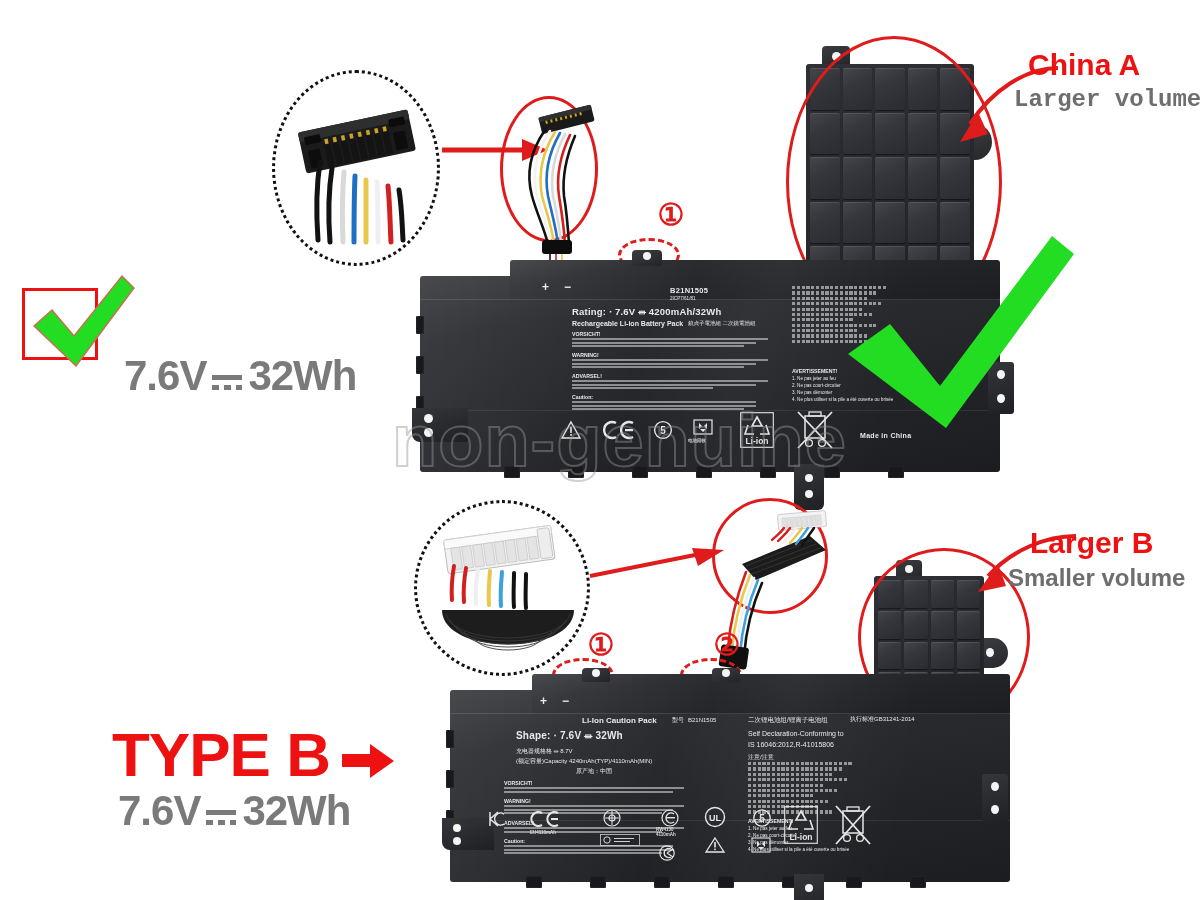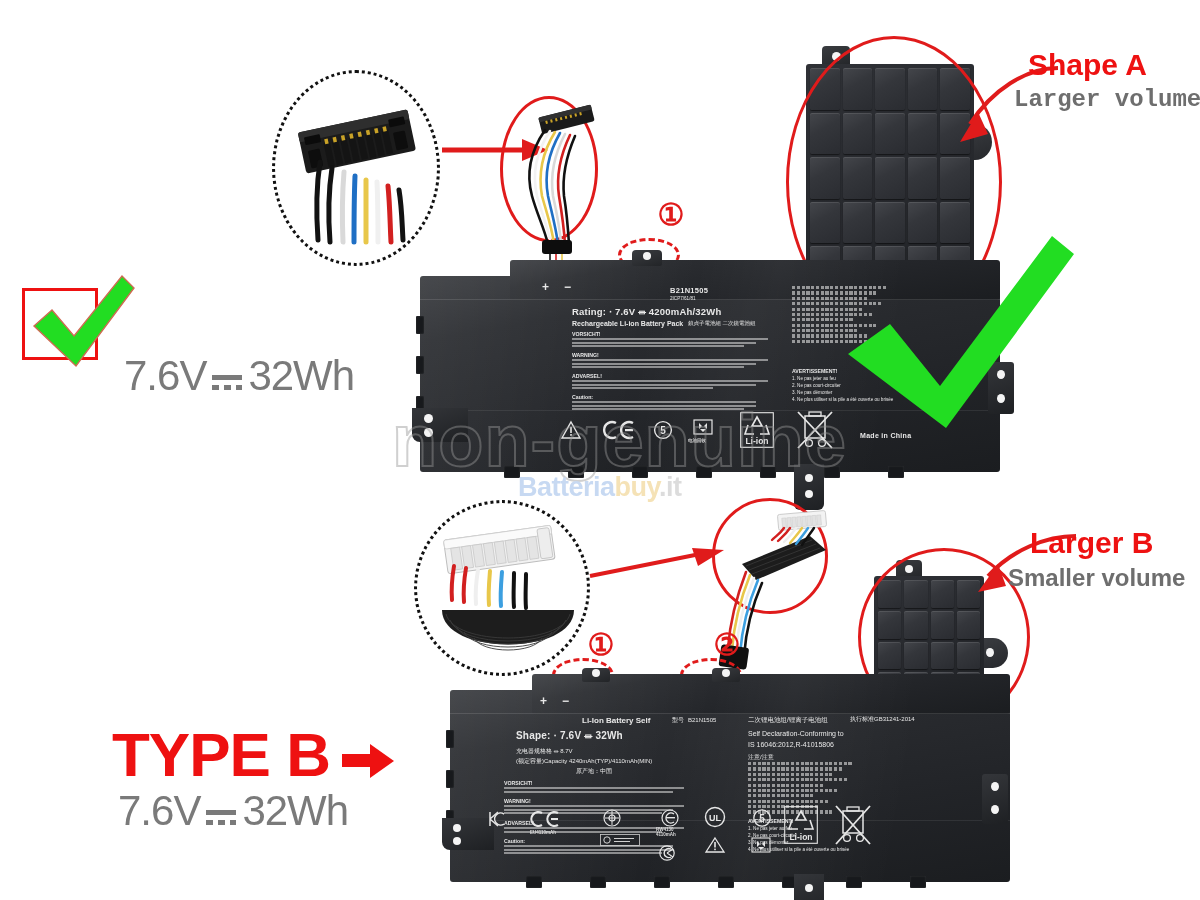--- a/index.html
+++ b/index.html
@@ -19,21 +19,21 @@
     position: absolute;
     font-weight: bold;
     color: #ee1111;
     font-size: 62px;
     letter-spacing: -1px;
     line-height: 1;
     white-space: nowrap;
   }
   .type-sub {
     position: absolute;
-    font-weight: normal;
+    font-weight: bold;
     color: #7a7a7a;
     font-size: 42px;
     letter-spacing: -1px;
     line-height: 1;
     white-space: nowrap;
   }
   .dc-dash {
     display: inline-block;
     position: relative;
     width: 34px; height: 30px;
@@ -324,21 +324,21 @@
 
   <div class="ell-red" style="left:786px; top:36px; width:216px; height:292px;"></div>
 
   <div class="abs" style="left:930px; top:50px; width:130px; height:120px;">
     <svg width="130" height="120" viewBox="0 0 130 120">
       <path d="M128 18 C96 18 62 40 40 74" stroke="#e01b1b" stroke-width="4" fill="none"></path>
       <polygon points="48,62 30,92 58,84" fill="#e01b1b"></polygon>
     </svg>
   </div>
 
-  <div class="shape-title" style="left:1028px; top:50px;">Shape A</div>
+  <div class="shape-title" style="left:1028px; top:50px;">China A</div>
   <div class="shape-sub" style="left:1014px; top:88px;font-family:Liberation Mono, monospace;">Larger volume</div>
 
   <div class="abs" style="left:420px; top:250px; width:580px; height:230px;">
 
     <div class="batt-body sheen" style="left:0px; top:26px; width:580px; height:196px;"></div>
     <div class="batt-body sheen" style="left:90px; top:10px; width:490px; height:40px;"></div>
 
     <div class="tab-ear" style="left:212px; top:0px; width:30px; height:16px;"></div>
     <div class="tab-hole" style="left:223px; top:2px; width:8px; height:8px;"></div>
 
@@ -677,23 +677,20 @@
 
   <div class="checkbox-mark" style="left:22px; top:288px;"></div>
   <svg class="tick-svg" style="left:26px; top:274px;" width="110" height="96" viewBox="0 0 110 96">
     <polygon points="8,52 26,36 48,62 96,2 108,14 50,92" fill="#22dd22" stroke="#cf6a52" stroke-width="1.4"></polygon>
   </svg>
   <div class="type-sub" style="left:124px; top:355px;">
     <span>7.6V</span><span class="dc-dash"></span><span>32Wh</span>
   </div>
 
   <div class="wm-nongenuine" style="left:392px; top:398px;">non-genuine</div>
-  <div class="wm-brand" style="left:518px; top:472px;">
-    <span class="b1">Batteria</span><span class="b2">buy</span><span class="b3">.it</span>
-  </div>
 
   <div class="ell-dotted" style="left:414px; top:500px; width:176px; height:176px;"></div>
 
   <div class="abs" style="left:424px; top:514px; width:160px; height:156px;">
     <svg width="160" height="156" viewBox="0 0 160 156">
 
       <g transform="rotate(-8 80 40)">
         <rect x="22" y="18" width="108" height="34" rx="3" fill="#f2f2f2" stroke="#bdbdbd" stroke-width="1"></rect>
         <rect x="22" y="18" width="108" height="9" rx="2" fill="#fafafa" stroke="#cfcfcf" stroke-width="0.8"></rect>
         <g fill="#e4e4e4" stroke="#c4c4c4" stroke-width="0.7">
@@ -859,21 +856,21 @@
     <div class="foot-plate" style="left:344px; top:206px; width:30px; height:44px; border-radius:0 0 6px 6px;"></div>
     <div class="tab-hole" style="left:355px; top:216px; width:8px; height:8px;"></div>
 
     <div class="foot-plate" style="left:532px; top:106px; width:26px; height:50px;"></div>
     <div class="tab-hole" style="left:541px; top:114px; width:8px; height:9px;"></div>
     <div class="tab-hole" style="left:541px; top:137px; width:8px; height:9px;"></div>
 
     <div class="lbl" style="left:90px; top:26px; font-size:12px; font-weight:bold;">+</div>
     <div class="lbl" style="left:112px; top:26px; font-size:12px; font-weight:bold;">−</div>
 
-    <div class="lbl lbl-sub" style="left:132px; top:48px; font-size:8px;">Li-Ion Battery Self</div>
+    <div class="lbl lbl-sub" style="left:132px; top:48px; font-size:8px;">Li-Ion Caution Pack</div>
     <div class="lbl lbl-tiny" style="left:222px; top:49px; font-size:6px;">型号</div>
     <div class="lbl lbl-tiny" style="left:238px; top:49px; font-size:6px;">B21N1505</div>
     <div class="lbl lbl-tiny" style="left:298px; top:48px; font-size:6.5px;">二次锂电池组/锂离子电池组</div>
     <div class="lbl lbl-tiny" style="left:400px; top:48px; font-size:6px;">执行标准</div>
     <div class="lbl lbl-tiny" style="left:424px; top:48px; font-size:6px;">GB31241-2014</div>
 
     <div class="lbl lbl-rating" style="left:66px; top:62px; font-size:10px;">Shape: ⋅ 7.6V ⏛ 32Wh</div>
     <div class="lbl lbl-tiny" style="left:298px; top:62px; font-size:7px;">Self Declaration-Conforming to</div>
     <div class="lbl lbl-tiny" style="left:298px; top:73px; font-size:7px;">IS 16046:2012,R-41015806</div>
 

